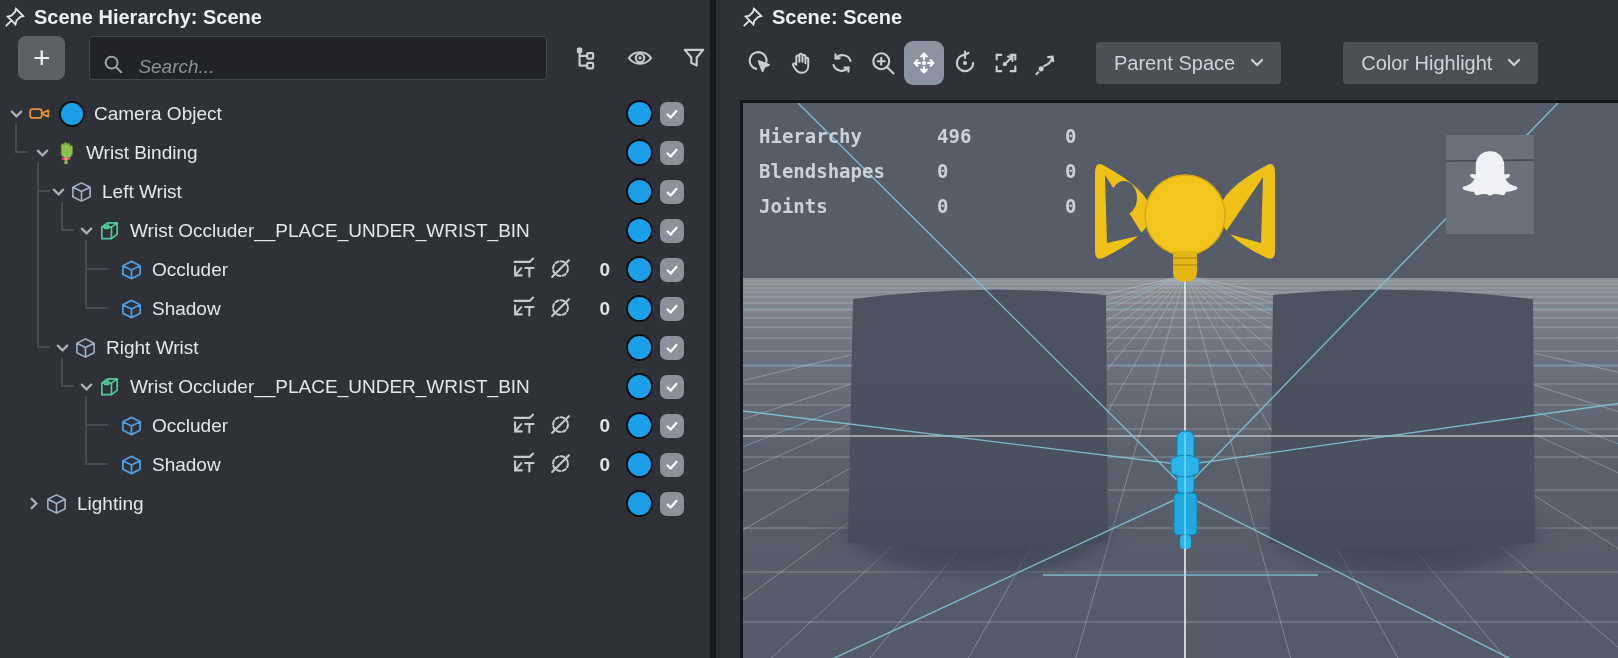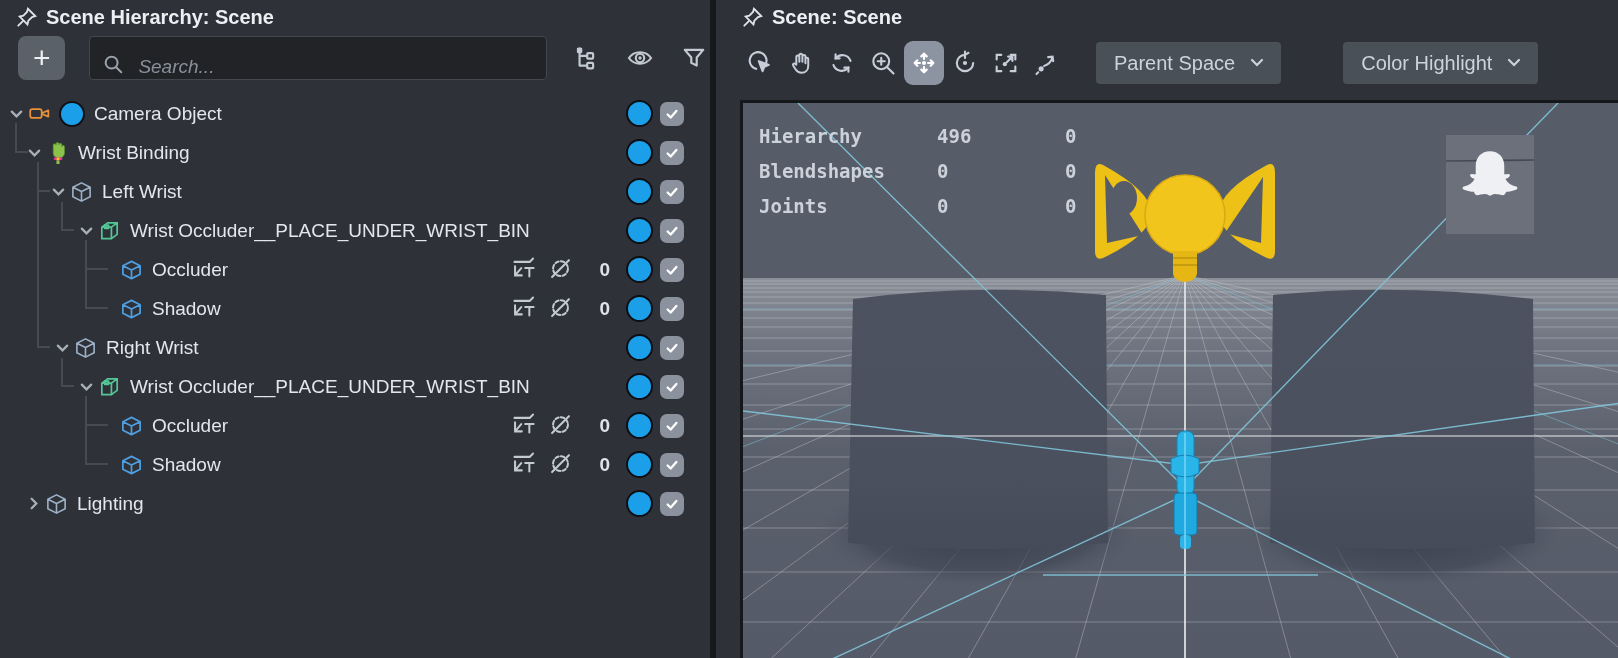--- a/index.html
+++ b/index.html
@@ -3,21 +3,21 @@
 <meta charset="utf-8">
 <style>
   html,body{margin:0;padding:0;background:#17181c;}
   body{width:1618px;height:658px;position:relative;overflow:hidden;
        font-family:"Liberation Sans",sans-serif;-webkit-font-smoothing:antialiased;}
   .panel{position:absolute;top:0;bottom:0;background:#2e3138;}
   #left-panel{left:0;width:710px;}
   #right-panel{left:716px;width:902px;}
 
   
-  .panel-header{display:flex;align-items:center;gap:8px;height:30px;padding:2px 0 0 16px;
+  .panel-header{display:flex;align-items:center;gap:8px;height:30px;padding:2px 0 0 4px;
                 color:#edeff2;font-size:20px;font-weight:700;}
   .pin svg{display:block;}
 
   
   #left-toolbar{position:absolute;top:34px;left:0;right:0;height:48px;display:flex;align-items:center;}
   .add-btn{width:50px;height:44px;margin-left:18px;border-radius:8px;background:#5b6169;
            color:#eceff3;font-size:30px;font-weight:500;display:flex;align-items:center;justify-content:center;}
   .search-box{margin-left:24px;width:456px;height:42px;background:#212327;border:1px solid #43474e;
               border-radius:4px;display:flex;align-items:flex-end;gap:12px;padding:0 12px;}
   .search-box input{background:transparent;border:none;outline:none;color:#b9bfc7;
@@ -142,21 +142,21 @@
       <div class="t-right">
         <span class="vis-dot"></span>
         <span class="checkbox">
             <svg width="14" height="14" viewBox="0 0 16 16" fill="none" stroke="#fff" stroke-width="2.6" stroke-linecap="round" stroke-linejoin="round">
               <path d="M3 8.5 L6.5 12 L13 4.5"></path>
             </svg>
           </span>
       </div>
     </div>
 
-    <div class="trow" style="padding-left:24px;">
+    <div class="trow" style="padding-left:32px;">
       <div class="t-left">
         <span class="chev">
             <svg width="15" height="15" viewBox="0 0 16 16" fill="none" stroke="#aab0b8" stroke-width="2.4" stroke-linecap="round">
               <path d="M3 6 L8 11 L13 6"></path>
             </svg>
           </span>
         <span class="ticon">
             <svg width="22" height="25" viewBox="0 0 22 26">
               <g fill="#8bc34a" stroke="#5a8f2e" stroke-width="0.8">
                 <path d="M6 12 V5.5 a1.5 1.5 0 0 1 3 0 V4.2 a1.5 1.5 0 0 1 3 0 V5 a1.5 1.5 0 0 1 3 0 V7 a1.4 1.4 0 0 1 2.8 0 V13 c0 3.6-2.2 5.8-5.9 5.8 c-3.2 0-5.9-2-5.9-5.4 Z"></path>

